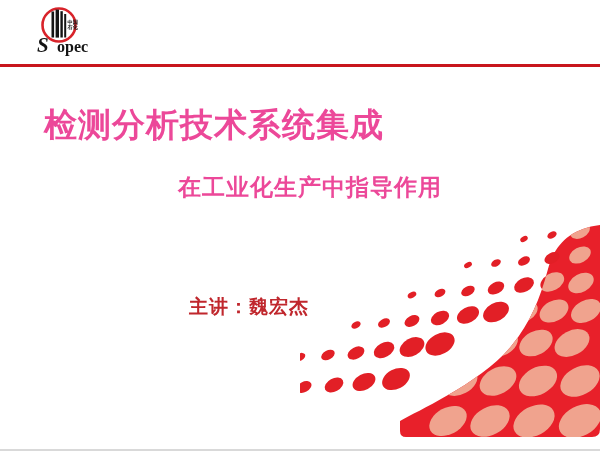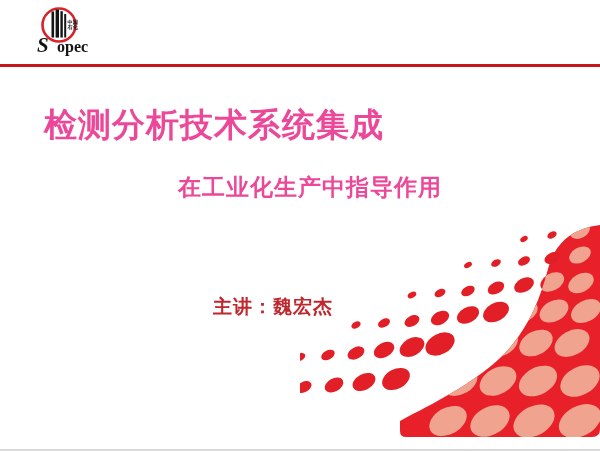--- a/index.html
+++ b/index.html
@@ -67,21 +67,21 @@
     font-size: 33px;
   }
   #title-line-2 {
     left: 178px;
     top: 172px;
     font-size: 23px;
   }
 
   #presenter {
     position: absolute;
-    left: 213px;
+    left: 189px;
     top: 294px;
     font-size: 19px;
     font-weight: bold;
     color: #c0272d;
     letter-spacing: 1px;
     white-space: nowrap;
     font-family: "Liberation Serif", "DejaVu Serif", serif;
   }
 </style>
 </head>

